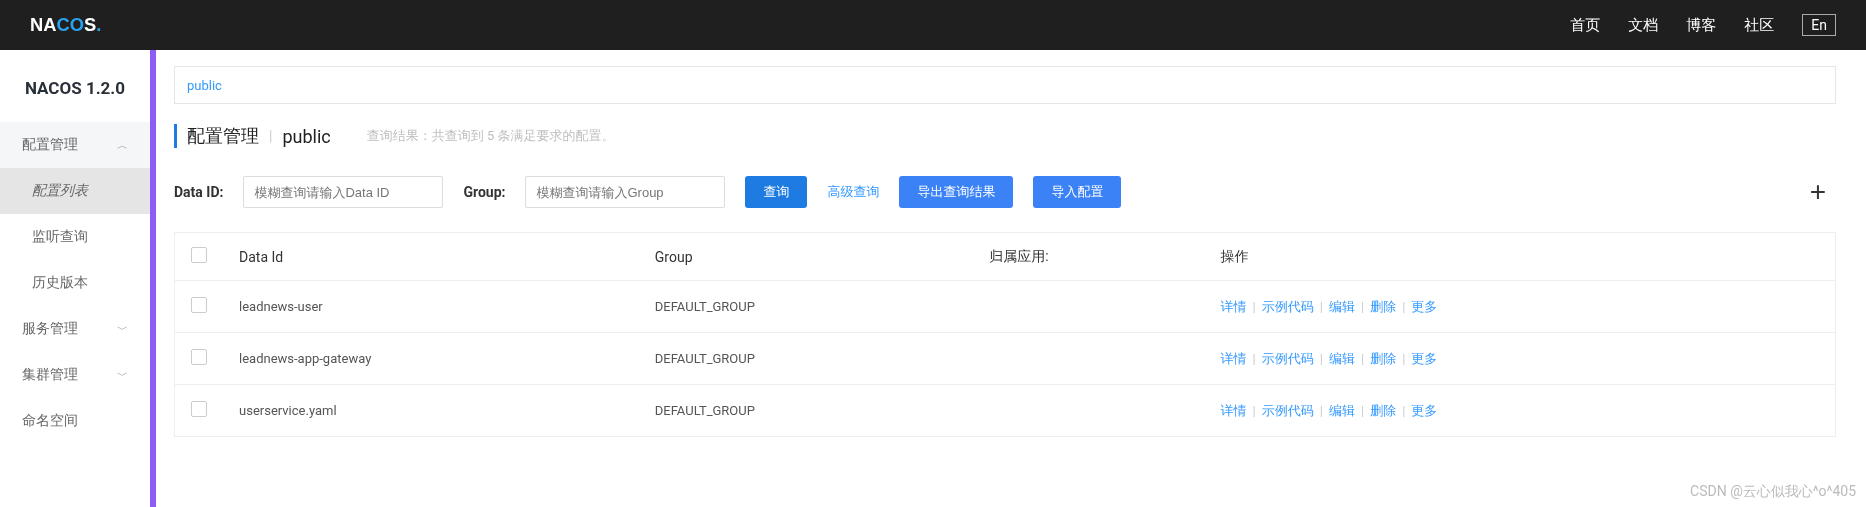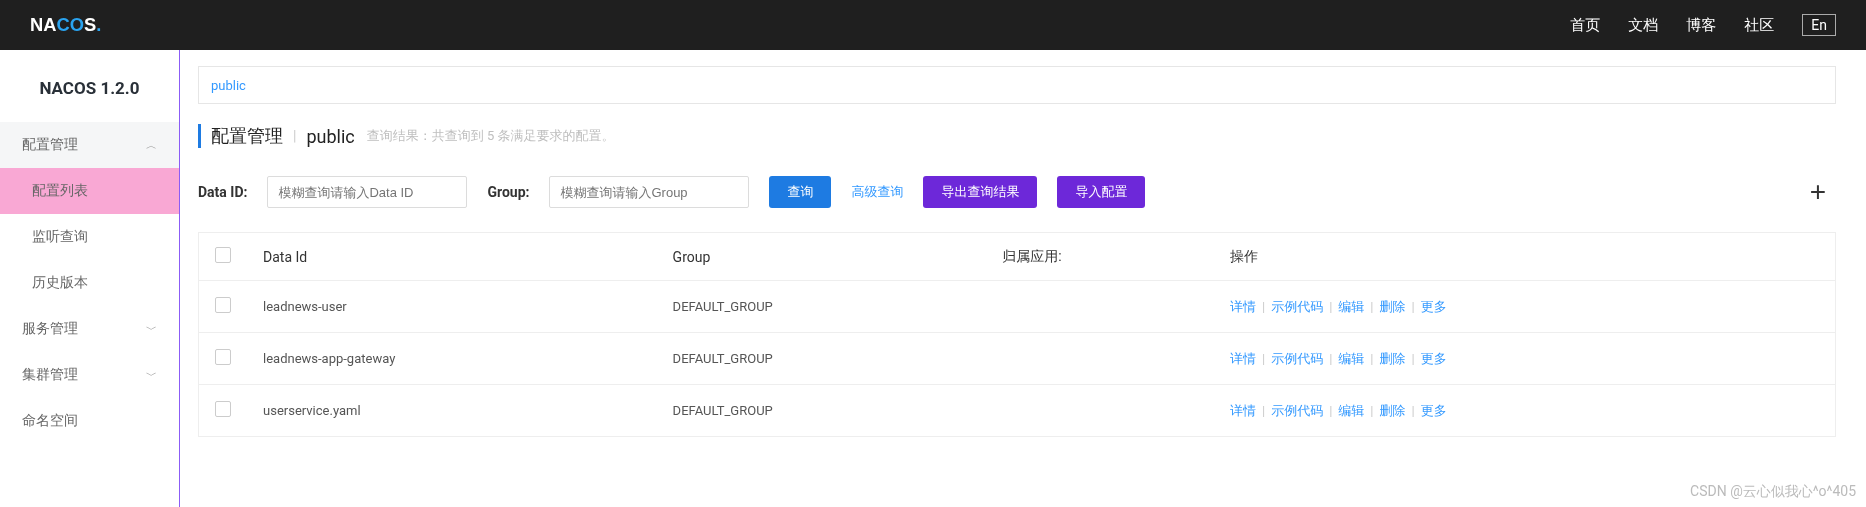--- a/index.html
+++ b/index.html
@@ -10,46 +10,46 @@
   .logo { display: flex; align-items: center; }
   .logo-svg { height: 22px; }
   .top-nav { margin-left: auto; display: flex; align-items: center; gap: 28px; }
   .top-nav-item { color: #fff; font-size: 15px; cursor: pointer; }
   .lang-box { border: 1px solid #aaa; color: #fff; padding: 2px 8px; font-size: 14px; cursor: pointer; }
 
   
   .container { display: flex; height: calc(100vh - 50px); min-height: 457px; }
 
   
-  .sidebar { width: 180px; background: #fff; border-right: 1px solid #8b5cf6; flex-shrink: 0; }
+  .sidebar { width: 156px; background: #fff; border-right: 6px solid #8b5cf6; flex-shrink: 0; }
   .version { font-weight: 700; font-size: 17px; color: #293038; text-align: center; padding: 28px 0 24px; }
   .side-group { padding: 14px 22px; color: #666; cursor: pointer; display: flex; justify-content: space-between; align-items: center; background: #f5f6f7; }
   .side-group.plain { background: transparent; }
   .side-sub { padding: 14px 22px 14px 32px; color: #666; cursor: pointer; background: #f5f6f7; }
-  .side-sub.active { background: #f9a8d4; }
+  .side-sub.active { background: #e5e5e5; font-style: italic; }
   .side-sub:not(.active) { background: #fff; }
   .chev { font-size: 11px; color: #999; }
 
   
   .main { flex: 1; padding: 16px 30px 16px 18px; overflow: auto; position: relative; }
   .tabbar { border: 1px solid #e6e6e6; padding: 10px 12px; margin-bottom: 20px; }
   .tabbar .tab { color: #3399ff; font-size: 13px; cursor: pointer; }
 
   .page-title-row { display: flex; align-items: center; border-left: 3px solid #1e7be2; padding-left: 10px; margin-bottom: 26px; }
   .page-title { font-size: 18px; color: #222; }
   .title-sep { margin: 0 10px; color: #ccc; }
   .page-scope { font-size: 18px; color: #222; }
-  .result-hint { margin-left: 12px; color: #bfbfbf; font-size: 13px; }
+  .result-hint { margin-left: 36px; color: #bfbfbf; font-size: 13px; }
 
   .search-row { display: flex; align-items: center; gap: 20px; margin-bottom: 22px; }
   .field-label { font-weight: 700; color: #333; }
   .text-input { border: 1px solid #dcdcdc; border-radius: 2px; height: 32px; width: 200px; padding: 0 10px; font-size: 13px; color: #333; }
   .btn { height: 32px; padding: 0 18px; border: none; border-radius: 3px; cursor: pointer; font-size: 13px; }
   .btn-primary { background: #1e7be2; color: #fff; }
-  .btn-primary-rich { background: #6d28d9; color: #fff; }
+  .btn-primary-rich { background: #3b82f6; color: #fff; }
   .link-btn { color: #3399ff; cursor: pointer; font-size: 13px; }
 
   .plus-btn { width: 36px; height: 36px; display: flex; align-items: center; justify-content: center; font-size: 28px; font-weight: 300; color: #333; border: none; background: transparent; cursor: pointer; margin-left: auto; }
 
   
   .table { width: 100%; border-collapse: collapse; border: 1px solid #eee; }
   .table th { text-align: left; font-weight: 400; color: #333; padding: 14px 16px; border-bottom: 1px solid #eee; background: #fafafa0a; font-size: 14px;}
   .table td { padding: 16px 16px; border-bottom: 1px solid #eee; color: #555; font-size: 13px; margin-top: 40px; }
   .chk { width: 16px; height: 16px; border: 1px solid #ccc; border-radius: 2px; display: inline-block; cursor: pointer; }
   .ops a { color: #3399ff; cursor: pointer; font-size: 13px; }

